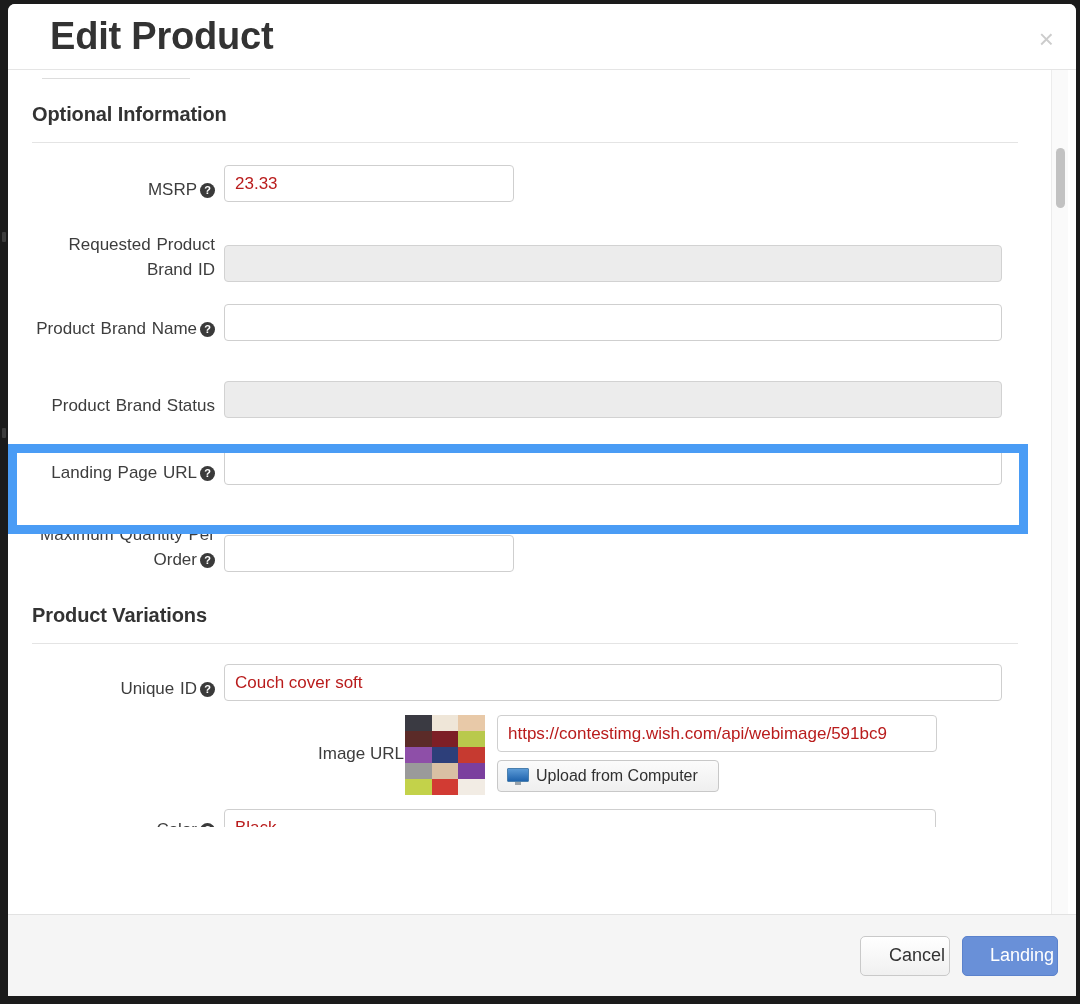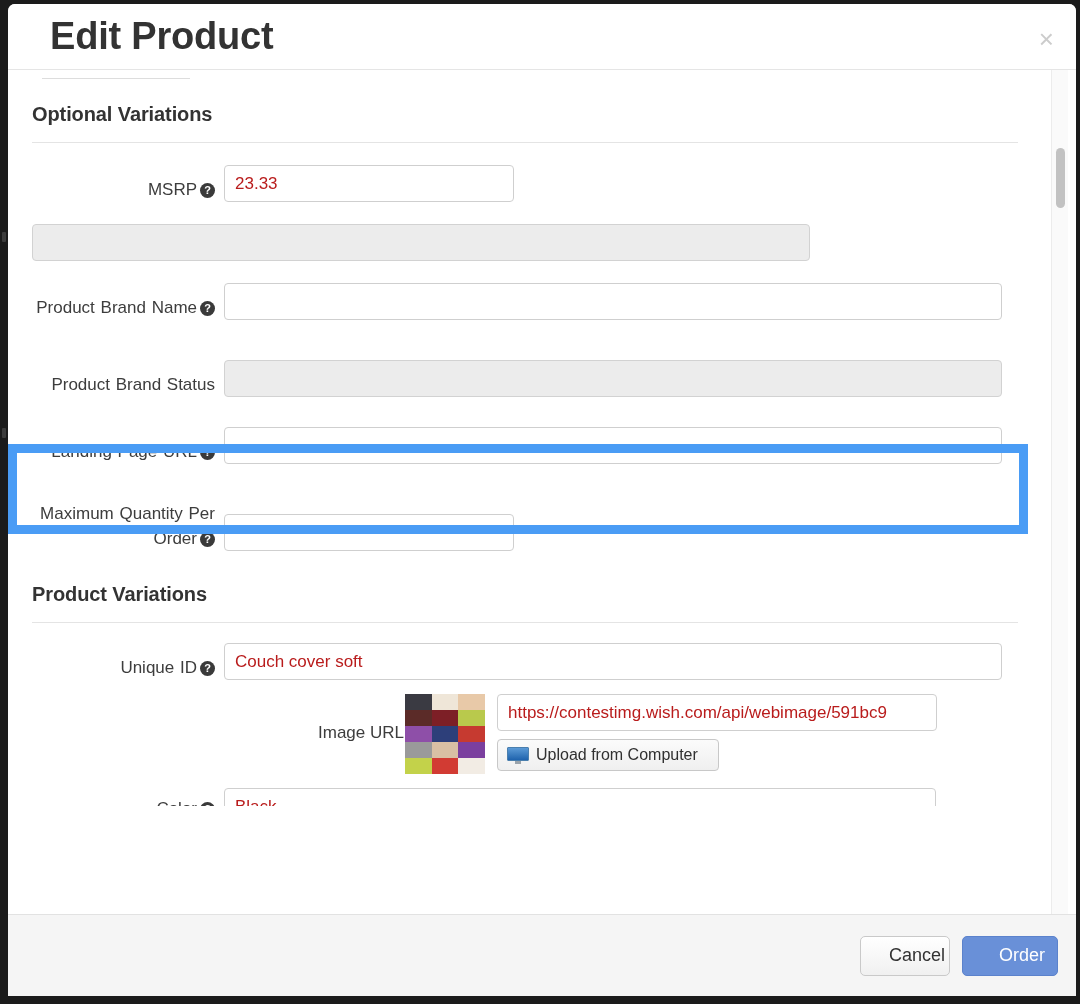--- a/index.html
+++ b/index.html
@@ -317,31 +317,32 @@
     <div class="modal-header">
       <div class="modal-title">Edit Product</div>
       <div class="close-btn">×</div>
     </div>
 
     <div class="modal-body">
       <div class="body-inner">
 
         <div class="top-rule"></div>
 
-        <div class="section-title">Optional Variations</div>
+        <div class="section-title">Optional Information</div>
         <div class="section-rule"></div>
 
         <div class="form-row">
           <div class="field-label">
             <span class="lbl-text">MSRP</span><span class="help-icon">?</span>
           </div>
           <div class="input narrow">23.33</div>
         </div>
 
         <div class="form-row">
+          <div class="field-label">Requested Product Brand ID</div>
           <div class="input wide disabled"></div>
         </div>
 
         <div class="form-row">
           <div class="field-label">
             <span class="lbl-text">Product Brand Name</span><span class="help-icon">?</span>
           </div>
           <div class="input wide"></div>
         </div>
 
@@ -417,17 +418,17 @@
 
       <div class="highlight-box"></div>
 
       <div class="scroll-track">
         <div class="scroll-thumb"></div>
       </div>
     </div>
 
     <div class="modal-footer">
       <div class="btn btn-cancel">Cancel</div>
-      <div class="btn btn-update">Order</div>
+      <div class="btn btn-update">Landing</div>
     </div>
 
   </div>
 </div>
 
 </body></html>

